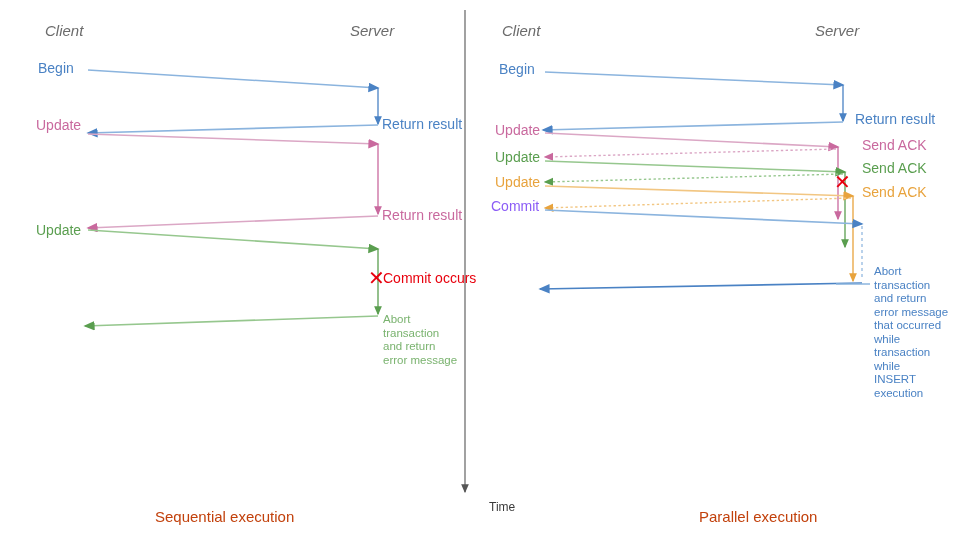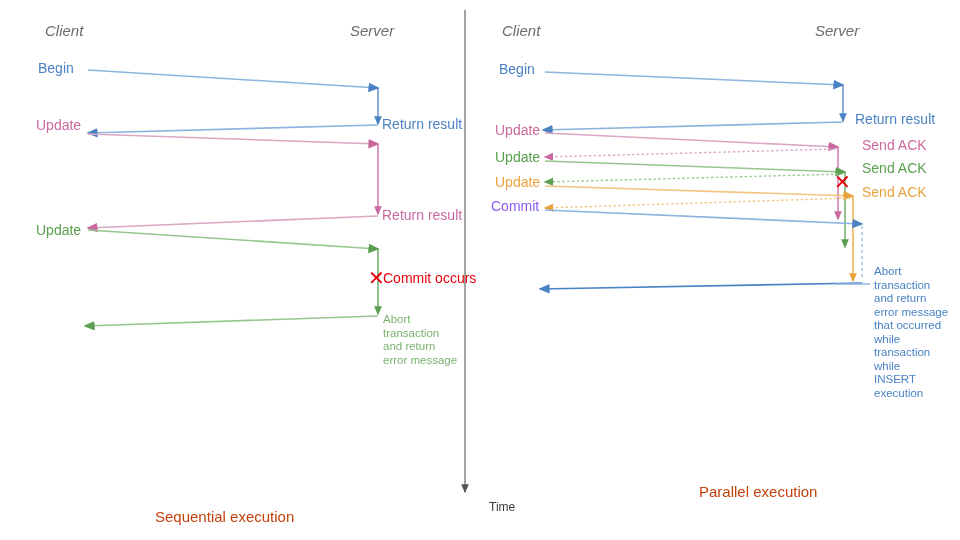--- a/index.html
+++ b/index.html
@@ -115,16 +115,16 @@
   <div class="lbl msg" style="left:855px;top:113px;color:#4a82c4;">Return result</div>
   <div class="lbl msg" style="left:862px;top:139px;color:#c9699e;">Send ACK</div>
   <div class="lbl msg" style="left:862px;top:162px;color:#5a9e4f;">Send ACK</div>
   <div class="lbl msg" style="left:862px;top:186px;color:#e8a33d;">Send ACK</div>
 
   <div class="xmark" style="left:834px;top:172px;">✕</div>
 
   <div class="lbl note" style="left:874px;top:265px;color:#4a82c4;width:84px;"><span>Abort</span><br><span>transaction</span><br><span>and return</span><br><span>error message</span><br><span>that occurred</span><br><span>while</span><br><span>transaction</span><br><span>while</span><br><span>INSERT</span><br><span>execution</span></div>
 
   <div class="caption" style="left:155px;top:508px;">Sequential execution</div>
-  <div class="caption" style="left:699px;top:483px;">Parallel execution</div>
+  <div class="caption" style="left:699px;top:508px;">Parallel execution</div>
   <div class="timelbl" style="left:450px;top:500px;margin-left:39px;">Time</div>
 
 </div>
 
 </body></html>

